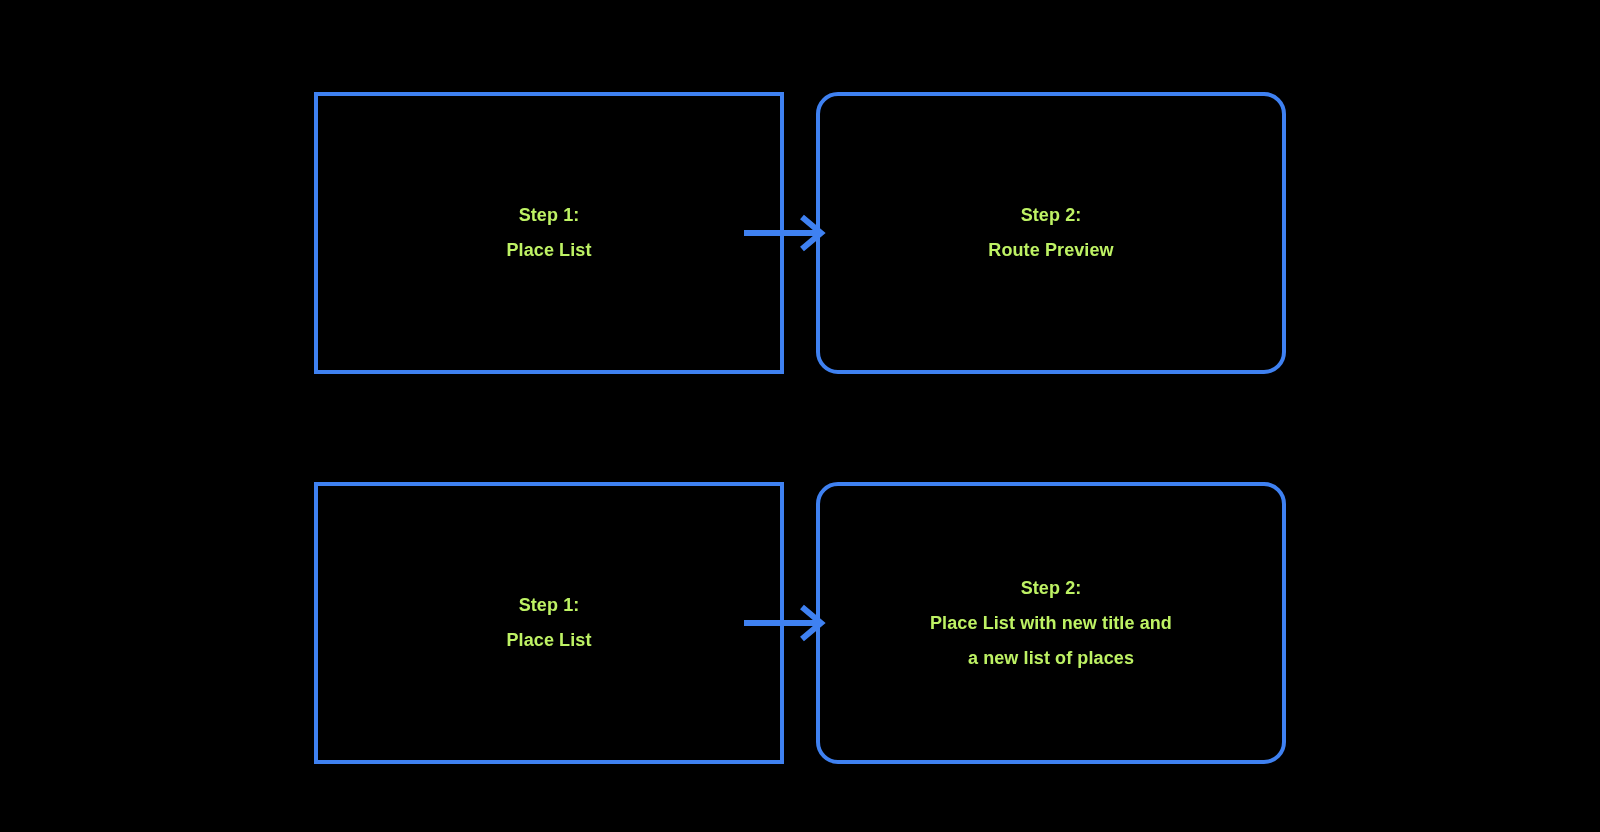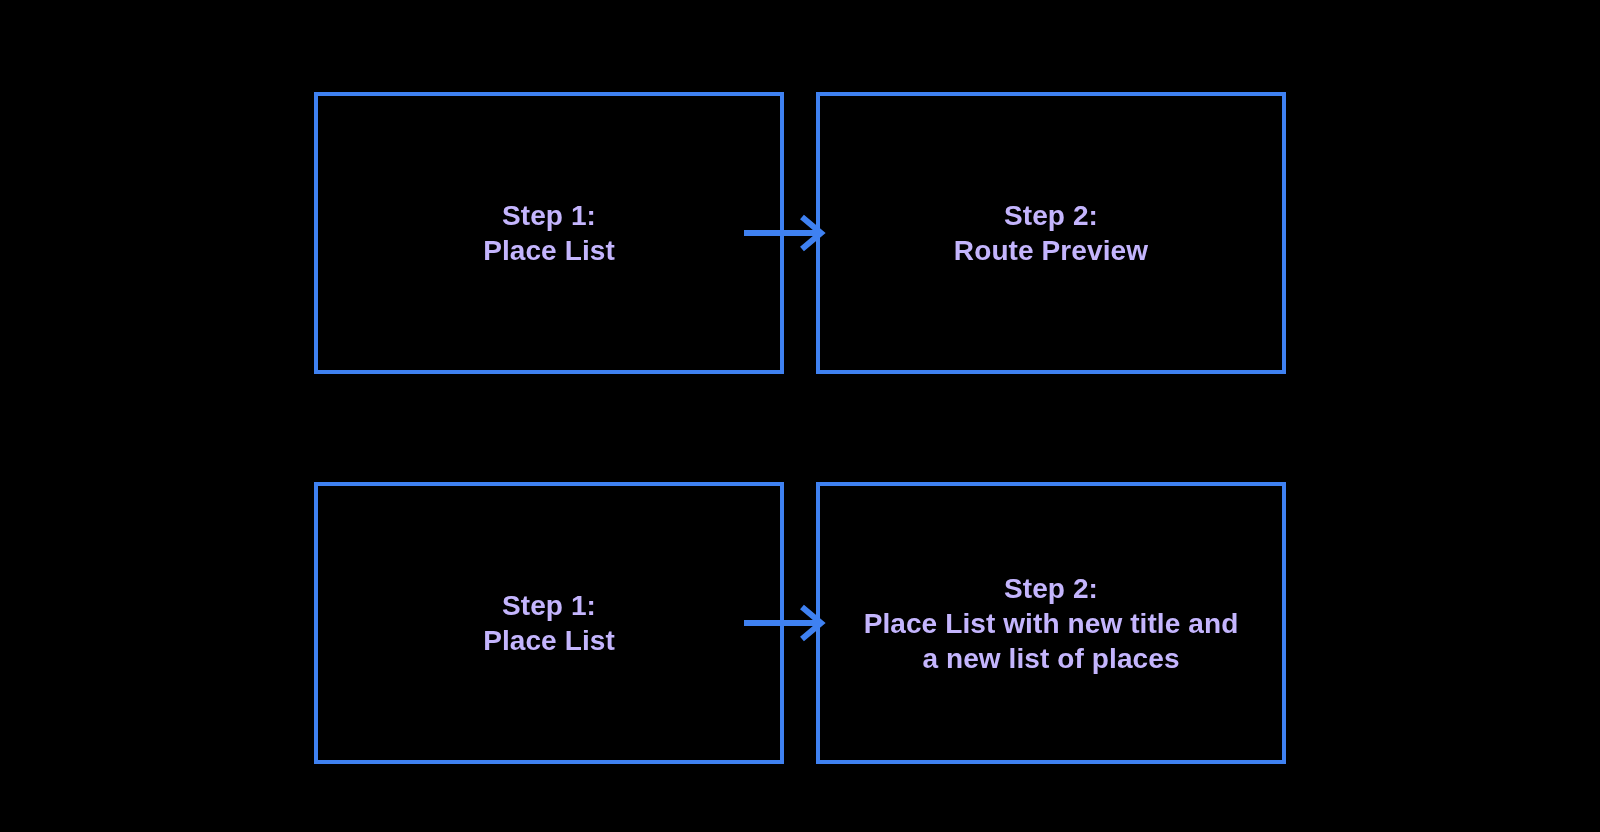--- a/index.html
+++ b/index.html
@@ -48,27 +48,28 @@
     left: 314px;
     top: 0;
     width: 470px;
     height: 282px;
   }
   .step-box.box-right {
     left: 816px;
     top: 0;
     width: 470px;
     height: 282px;
+    border-radius: 22px;
   }
 
   .step-label {
-    color: #c4b5fd;
+    color: #bef264;
     font-family: "Liberation Sans", sans-serif;
     font-weight: bold;
-    font-size: 28px;
+    font-size: 18px;
     line-height: 35px;
     letter-spacing: 0.1px;
     white-space: pre-line;
     padding: 0 8px;
     user-select: none;
   }
 
   
   .connector {
     position: absolute;

